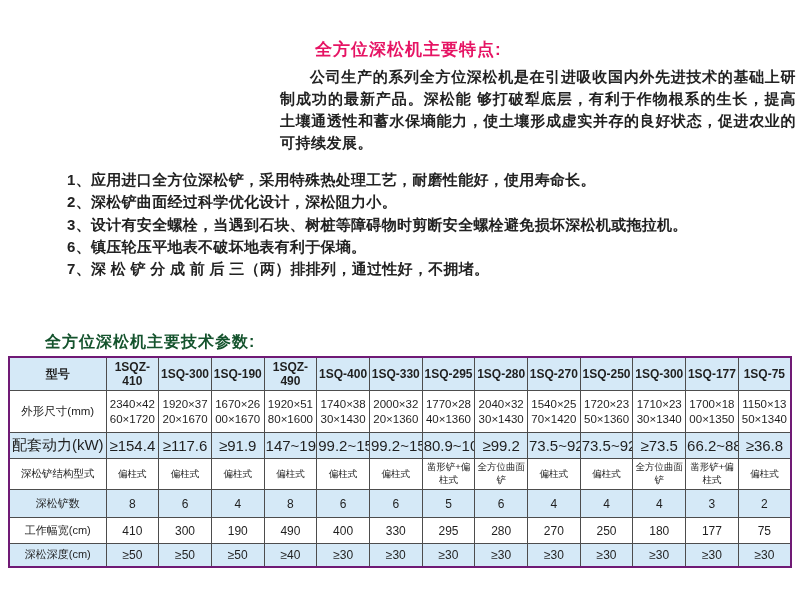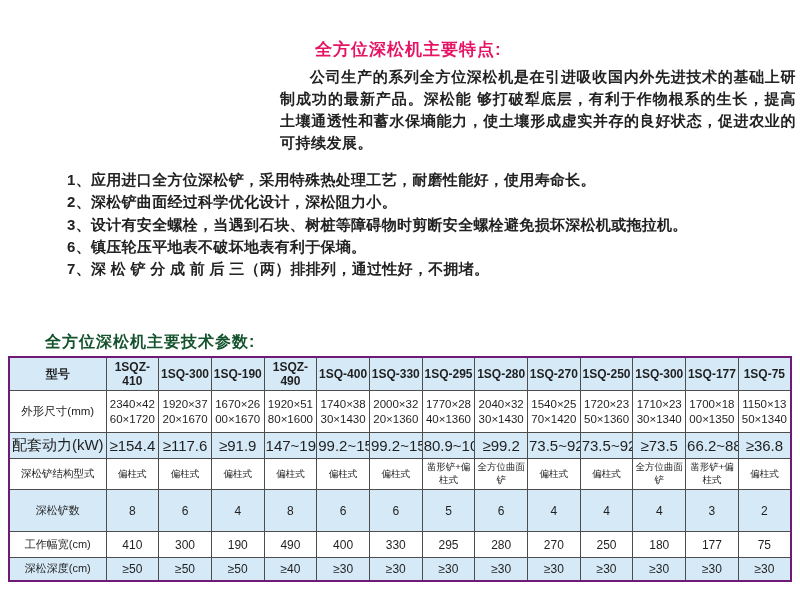--- a/index.html
+++ b/index.html
@@ -65,21 +65,21 @@
   .specs-table thead th {
     background: #d5e9f7; font-weight: 600; height: 27px; font-size: 12px;
   }
   .specs-table td:first-child { font-size: 11px; padding: 2px 0; }
   .specs-table tbody tr:nth-child(even) td { background: #d5e9f7; }
   .specs-table tbody tr:nth-child(odd) td { background: #ffffff; }
   .specs-table tbody tr:nth-child(1) td { height: 42px; font-size: 11.5px; word-break: break-all; line-height: 15px; }
   .specs-table tbody tr:nth-child(2) td { height: 26px; font-size: 15px; }
   .specs-table tbody tr:nth-child(3) td { height: 30px; font-size: 9.5px; }
   .specs-table tbody tr:nth-child(3) td:first-child { font-size: 10.5px; }
-  .specs-table tbody tr:nth-child(4) td { height: 42px; text-align: center; }
+  .specs-table tbody tr:nth-child(4) td { height: 28px; text-align: center; }
   .specs-table tbody tr:nth-child(5) td { height: 26px; }
   .specs-table tbody tr:nth-child(6) td { height: 23px; margin-left: 39px; }
 </style>
 </head>
 <body>
 
 <div class="page">
 
   <h2 class="features-title">全方位深松机主要特点:</h2>
 

